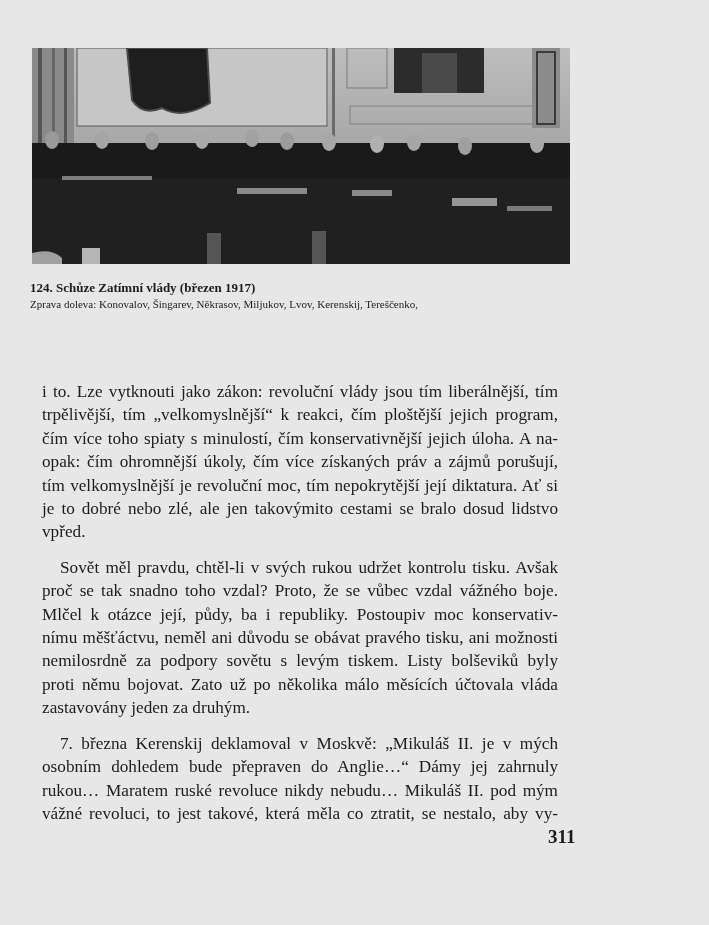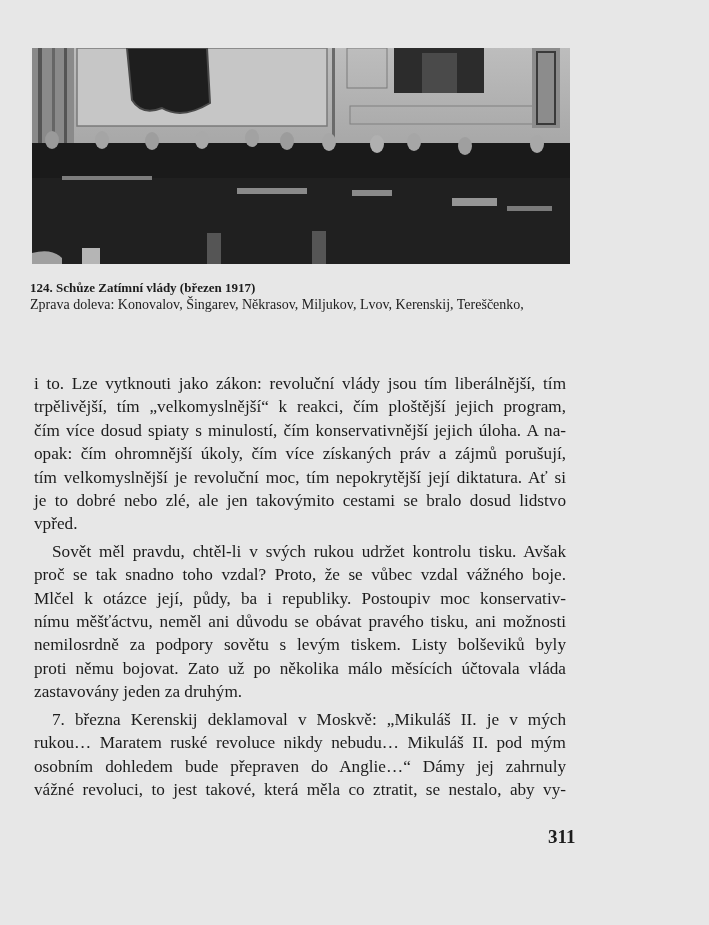--- a/index.html
+++ b/index.html
@@ -15,27 +15,27 @@
       background: #2a2a2a; overflow: hidden;
     }
     .photo svg { display: block; width: 100%; height: 100%; }
     .caption {
       position: absolute; left: 30px; top: 279px; width: 560px;
     }
     .caption-title {
       font-weight: bold; font-size: 13px; line-height: 17px; margin: 0;
     }
     .caption-text {
-      font-size: 14px; line-height: 15px; margin: 1px 0 0 0;
+      font-size: 11px; line-height: 15px; margin: 1px 0 0 0;
     }
     .body-text {
       position: absolute; left: 30px; top: 368px; width: 540px;
       font-size: 17.2px; line-height: 23.4px;
     }
-    .body-text p { margin: 4px; text-align: justify; text-align-last: left; }
+    .body-text p { margin: 12px; text-align: justify; text-align-last: left; }
     .line { display: block; text-align: justify; text-align-last: justify; white-space: nowrap; }
     .line.last { text-align-last: left; }
     .page-number {
       position: absolute; left: 548px; top: 826px;
       font-weight: bold; font-size: 19px;
     }
   </style>
 </head>
 <body>
 
@@ -102,36 +102,36 @@
   <p class="caption-title">124. Schůze Zatímní vlády (březen 1917)</p>
   <p class="caption-text">
     <span class="line" style="text-align-last:left">Zprava doleva: Konovalov, Šingarev, Někrasov, Miljukov, Lvov, Kerenskij, Tereščenko,</span>
   </p>
 </div>
 
 <div class="body-text">
   <p>
     <span class="line">i to. Lze vytknouti jako zákon: revoluční vlády jsou tím liberálnější, tím</span>
     <span class="line">trpělivější, tím „velkomyslnější“ k reakci, čím ploštější jejich program,</span>
-    <span class="line">čím více dosud spiaty s minulostí, čím konservativnější jejich úloha. A na-</span>
+    <span class="line">čím více toho spiaty s minulostí, čím konservativnější jejich úloha. A na-</span>
     <span class="line">opak: čím ohromnější úkoly, čím více získaných práv a zájmů porušují,</span>
     <span class="line">tím velkomyslnější je revoluční moc, tím nepokrytější její diktatura. Ať si</span>
     <span class="line">je to dobré nebo zlé, ale jen takovýmito cestami se bralo dosud lidstvo</span>
     <span class="line last">vpřed.</span>
   </p>
   <p>
     <span class="line" style="padding-left:18px">Sovět měl pravdu, chtěl-li v svých rukou udržet kontrolu tisku. Avšak</span>
     <span class="line">proč se tak snadno toho vzdal? Proto, že se vůbec vzdal vážného boje.</span>
     <span class="line">Mlčel k otázce její, půdy, ba i republiky. Postoupiv moc konservativ-</span>
     <span class="line">nímu měšťáctvu, neměl ani důvodu se obávat pravého tisku, ani možnosti</span>
     <span class="line">nemilosrdně za podpory sovětu s levým tiskem. Listy bolševiků byly</span>
     <span class="line">proti němu bojovat. Zato už po několika málo měsících účtovala vláda</span>
     <span class="line last">zastavovány jeden za druhým.</span>
   </p>
   <p>
     <span class="line" style="padding-left:18px">7. března Kerenskij deklamoval v Moskvě: „Mikuláš II. je v mých</span>
+    <span class="line">osobním dohledem bude přepraven do Anglie…“ Dámy jej zahrnuly</span>
     <span class="line">rukou… Maratem ruské revoluce nikdy nebudu… Mikuláš II. pod mým</span>
-    <span class="line">osobním dohledem bude přepraven do Anglie…“ Dámy jej zahrnuly</span>
     <span class="line">vážné revoluci, to jest takové, která měla co ztratit, se nestalo, aby vy-</span>
   </p>
 </div>
 
 <div class="page-number">311</div>
 
 </body></html>

